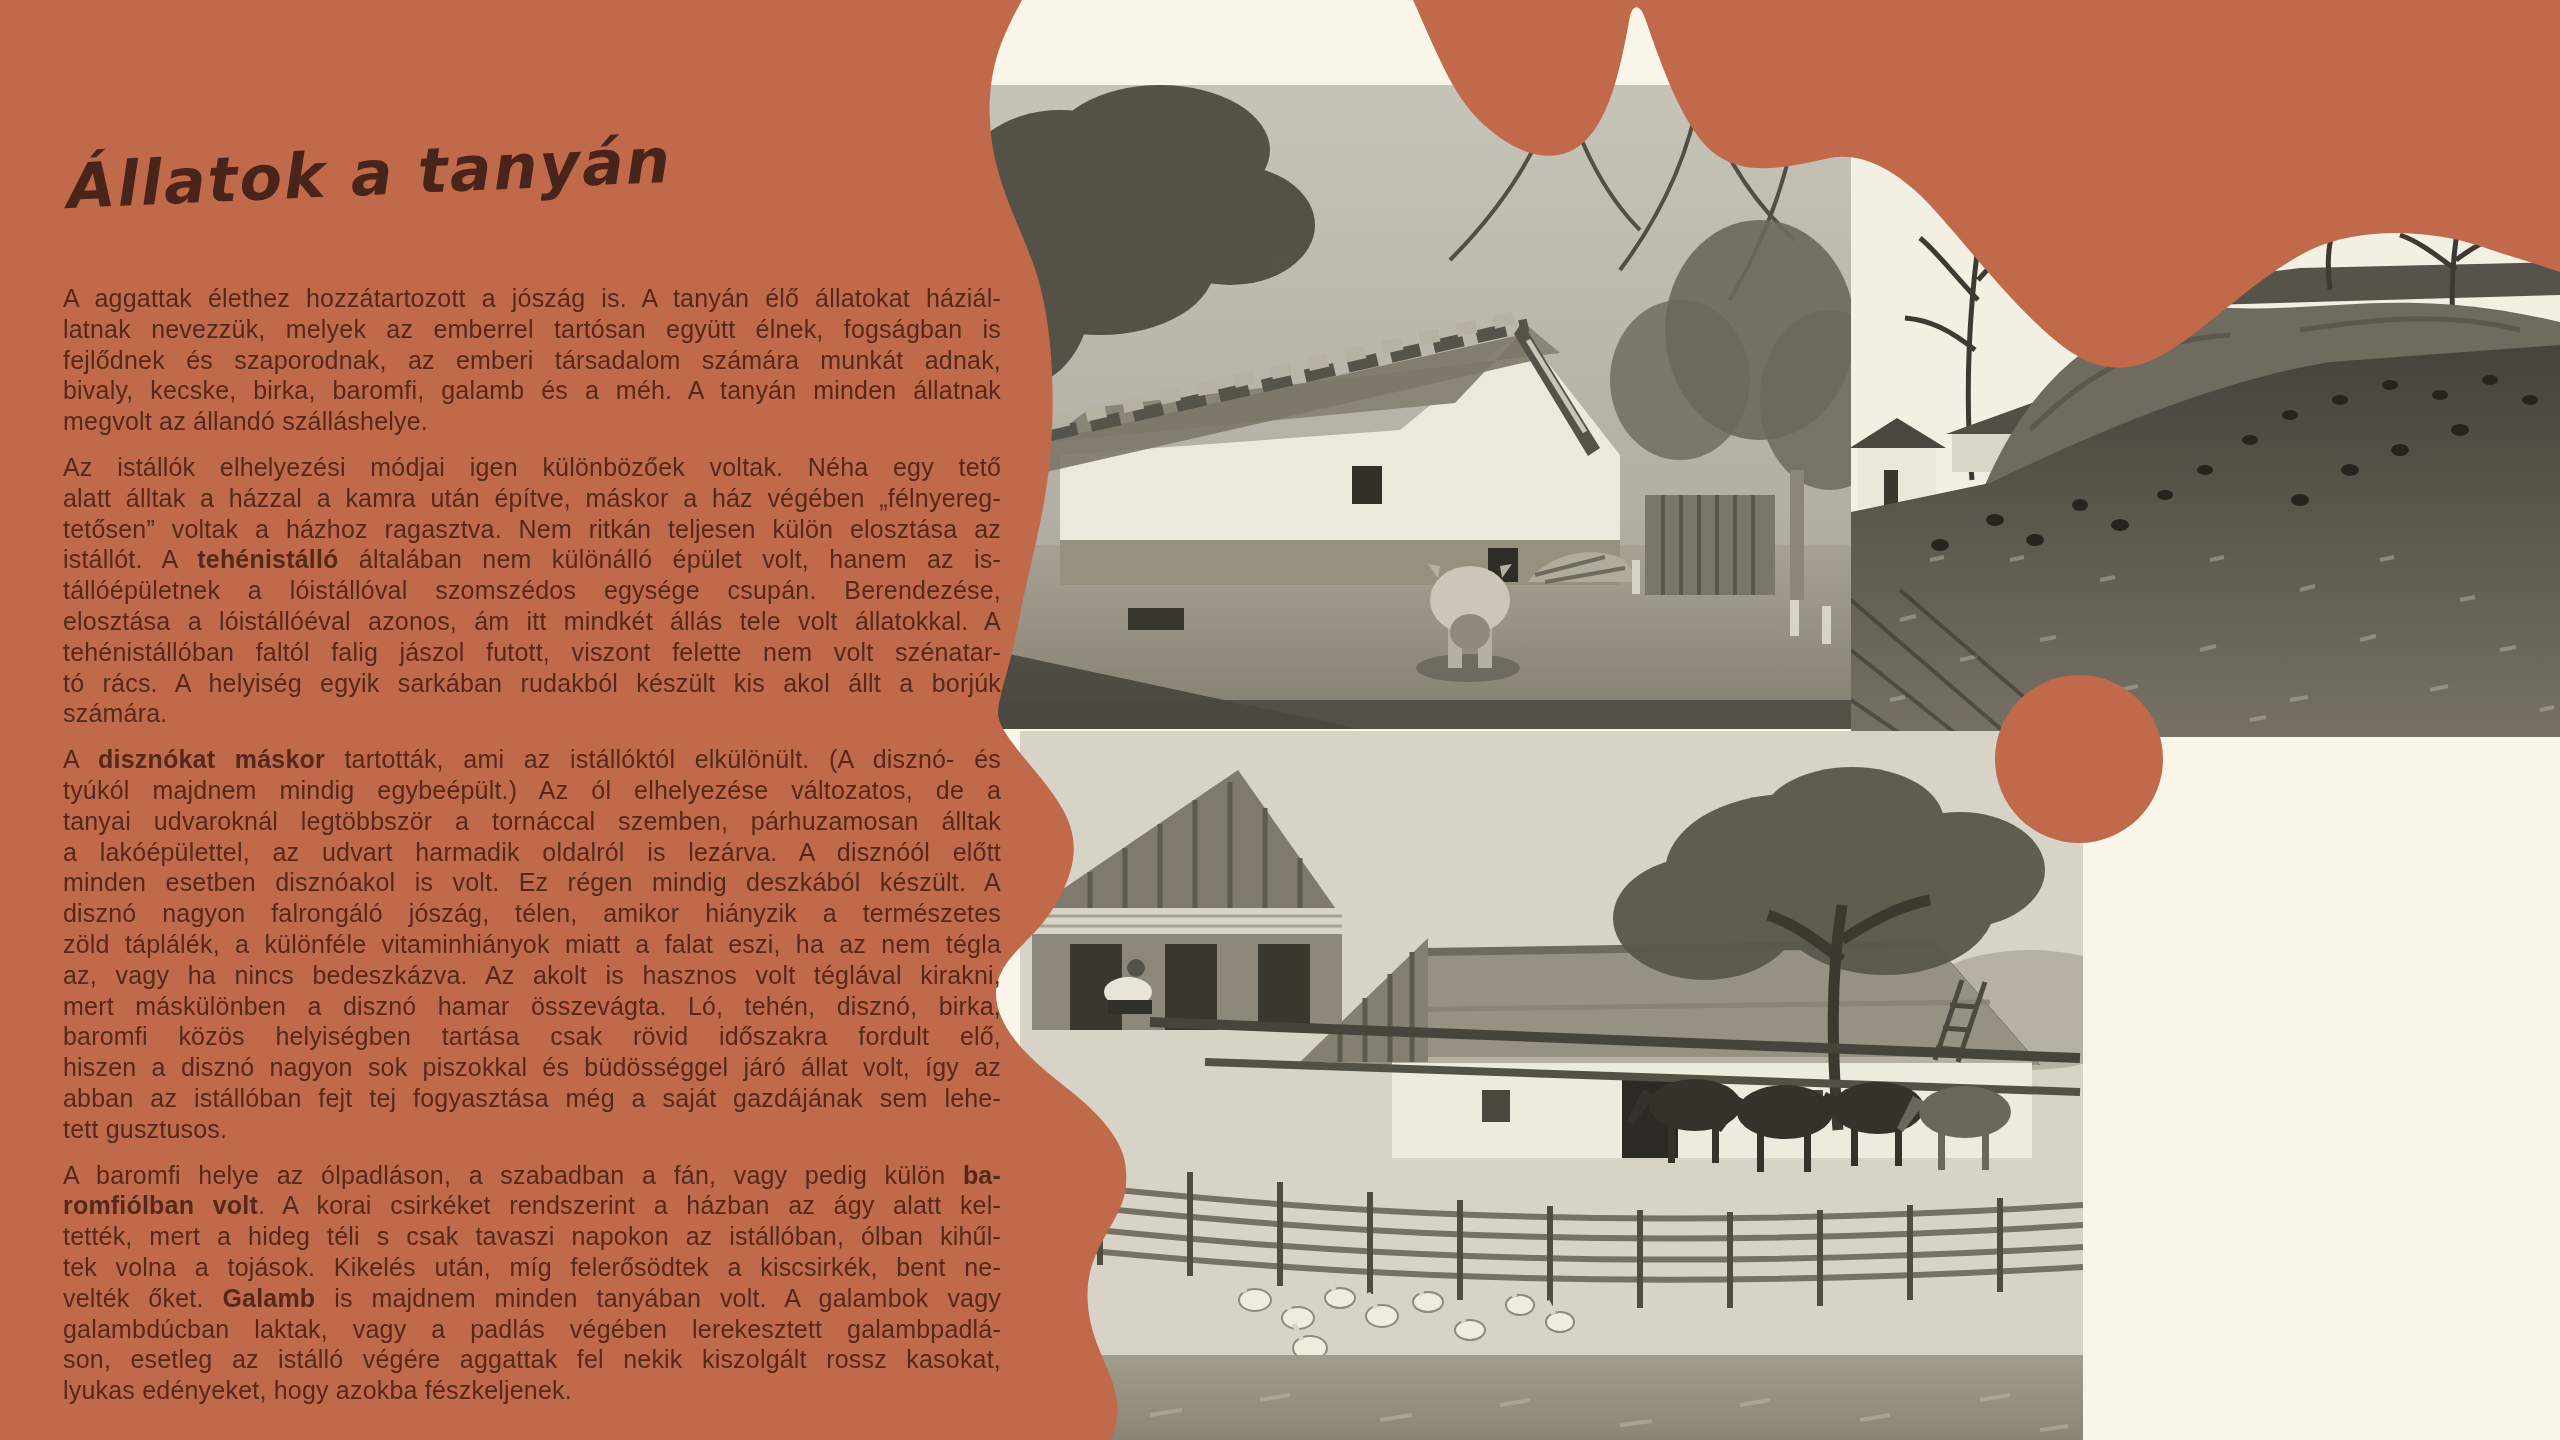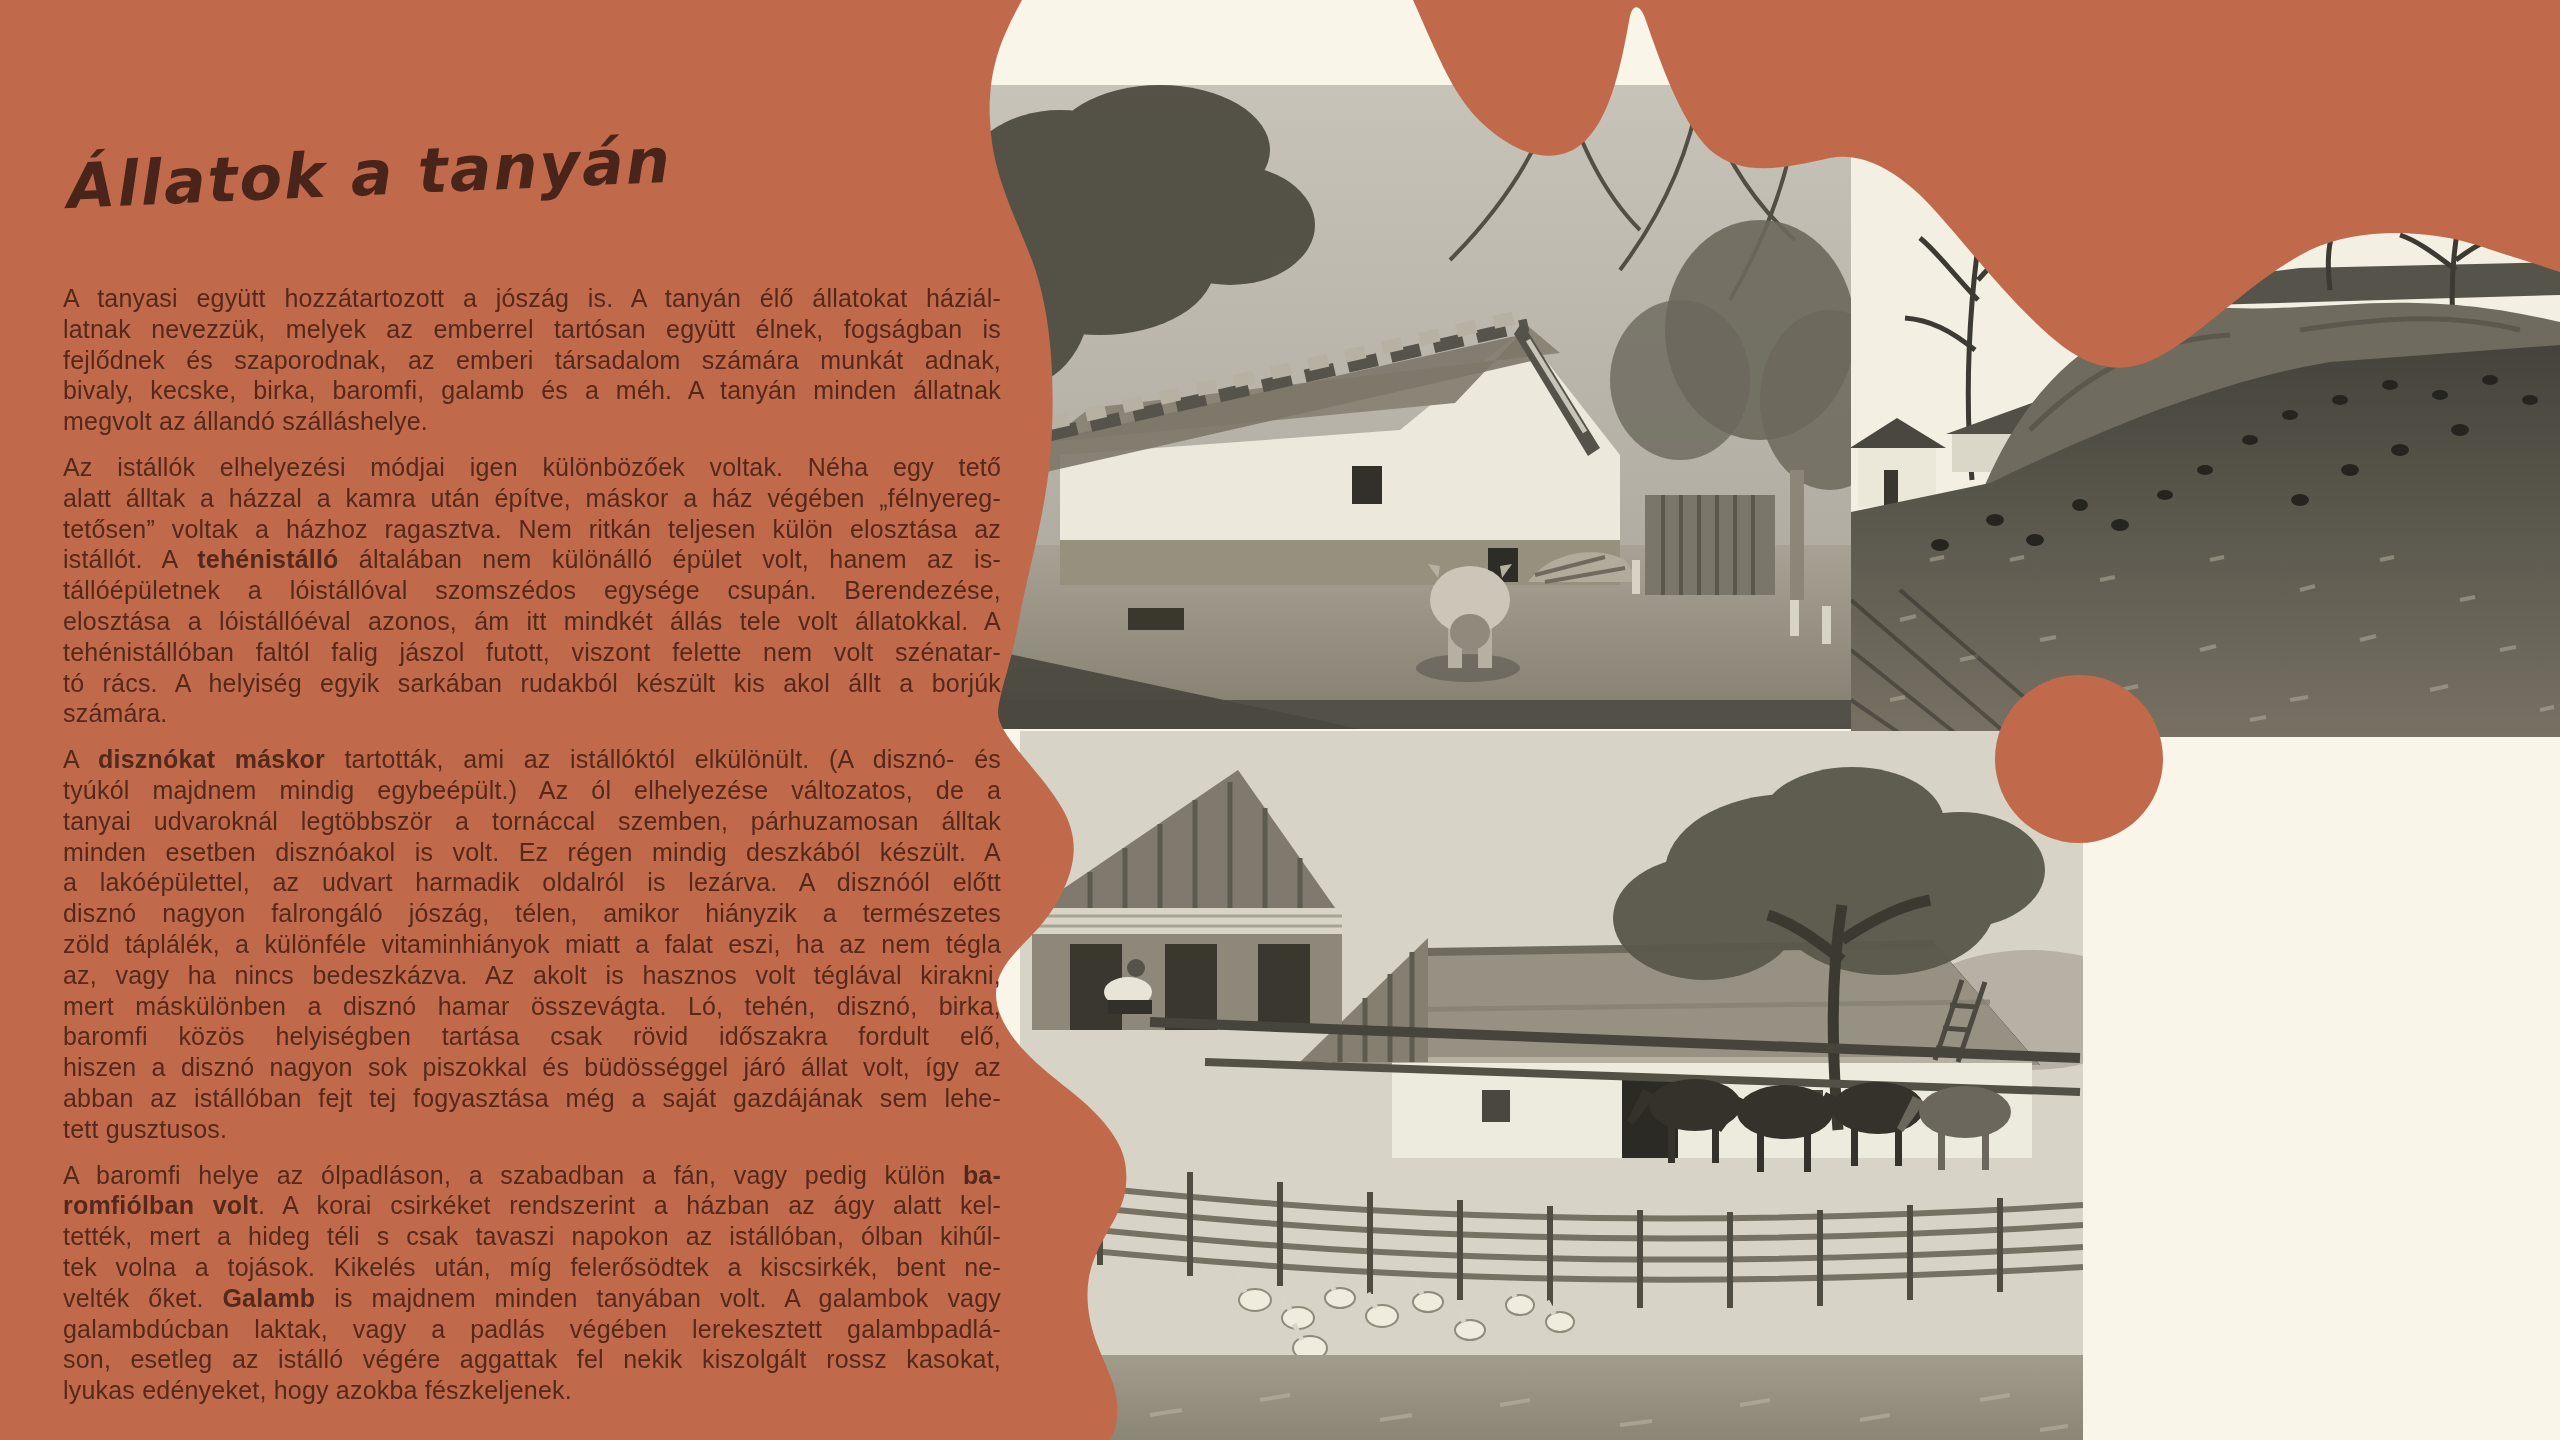--- a/index.html
+++ b/index.html
@@ -330,43 +330,43 @@
     L2560,0 Z"></path>
 
   <circle class="blob" cx="2079" cy="759" r="84"></circle>
 </svg>
 
 <div id="text-col">
   <h1 id="page-title">Állatok a tanyán</h1>
 </div>
 <div id="body-text">
       <div class="para">
-        <div class="line">A tanyasi együtt hozzátartozott a jószág is. A tanyán élő állatokat háziál-</div>
+        <div class="line">A aggattak élethez hozzátartozott a jószág is. A tanyán élő állatokat háziál-</div>
         <div class="line">latnak nevezzük, melyek az emberrel tartósan együtt élnek, fogságban is</div>
         <div class="line">fejlődnek és szaporodnak, az emberi társadalom számára munkát adnak,</div>
         <div class="line">bivaly, kecske, birka, baromfi, galamb és a méh. A tanyán minden állatnak</div>
         <div class="line">megvolt az állandó szálláshelye.</div>
       </div>
       <div class="para">
         <div class="line">Az istállók elhelyezési módjai igen különbözőek voltak. Néha egy tető</div>
         <div class="line">alatt álltak a házzal a kamra után építve, máskor a ház végében „félnyereg-</div>
         <div class="line">tetősen” voltak a házhoz ragasztva. Nem ritkán teljesen külön elosztása az</div>
         <div class="line">istállót. A <b>tehénistálló</b> általában nem különálló épület volt, hanem az is-</div>
         <div class="line">tállóépületnek a lóistállóval szomszédos egysége csupán. Berendezése,</div>
         <div class="line">elosztása a lóistállóéval azonos, ám itt mindkét állás tele volt állatokkal. A</div>
         <div class="line">tehénistállóban faltól falig jászol futott, viszont felette nem volt szénatar-</div>
         <div class="line">tó rács. A helyiség egyik sarkában rudakból készült kis akol állt a borjúk</div>
         <div class="line">számára.</div>
       </div>
       <div class="para">
         <div class="line">A <b>disznókat máskor</b> tartották, ami az istállóktól elkülönült. (A disznó- és</div>
         <div class="line">tyúkól majdnem mindig egybeépült.) Az ól elhelyezése változatos, de a</div>
         <div class="line">tanyai udvaroknál legtöbbször a tornáccal szemben, párhuzamosan álltak</div>
+        <div class="line">a lakóépülettel, az udvart harmadik oldalról is lezárva. A disznóól előtt</div>
         <div class="line">minden esetben disznóakol is volt. Ez régen mindig deszkából készült. A</div>
-        <div class="line">a lakóépülettel, az udvart harmadik oldalról is lezárva. A disznóól előtt</div>
         <div class="line">disznó nagyon falrongáló jószág, télen, amikor hiányzik a természetes</div>
         <div class="line">zöld táplálék, a különféle vitaminhiányok miatt a falat eszi, ha az nem tégla</div>
         <div class="line">az, vagy ha nincs bedeszkázva. Az akolt is hasznos volt téglával kirakni,</div>
         <div class="line">mert máskülönben a disznó hamar összevágta. Ló, tehén, disznó, birka,</div>
         <div class="line">baromfi közös helyiségben tartása csak rövid időszakra fordult elő,</div>
         <div class="line">hiszen a disznó nagyon sok piszokkal és büdösséggel járó állat volt, így az</div>
         <div class="line">abban az istállóban fejt tej fogyasztása még a saját gazdájának sem lehe-</div>
         <div class="line">tett gusztusos.</div>
       </div>
       <div class="para">

